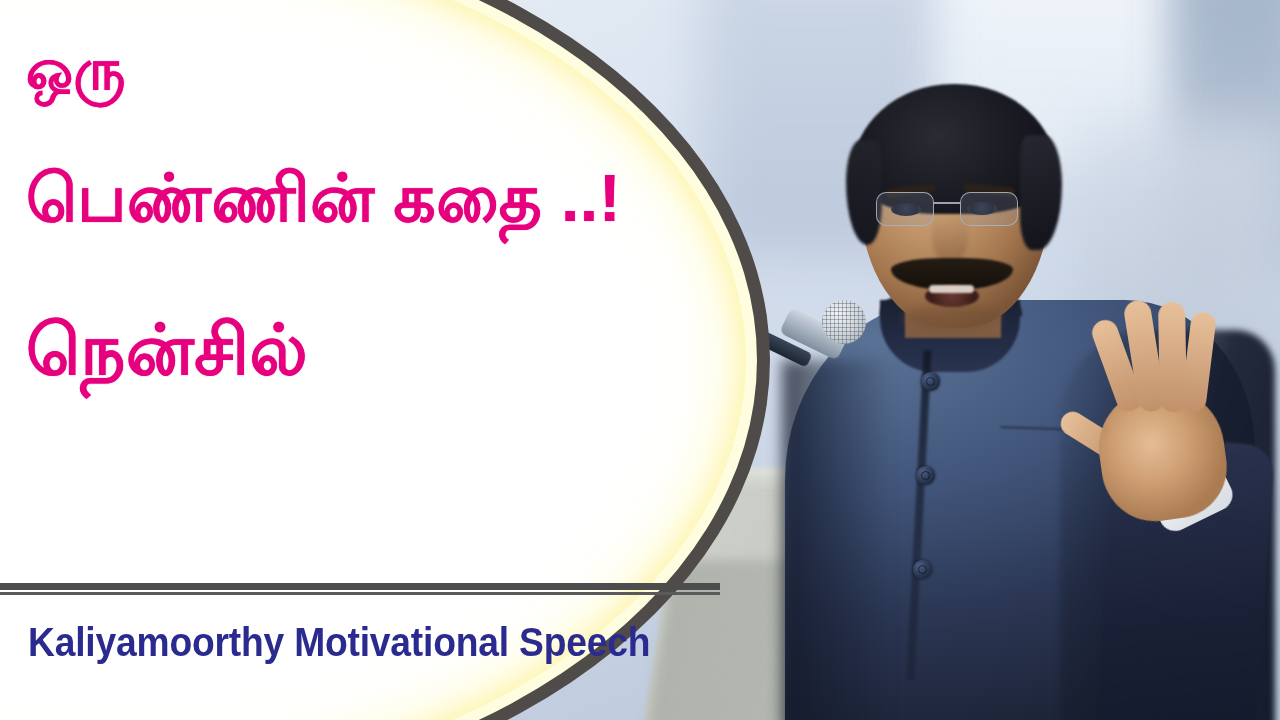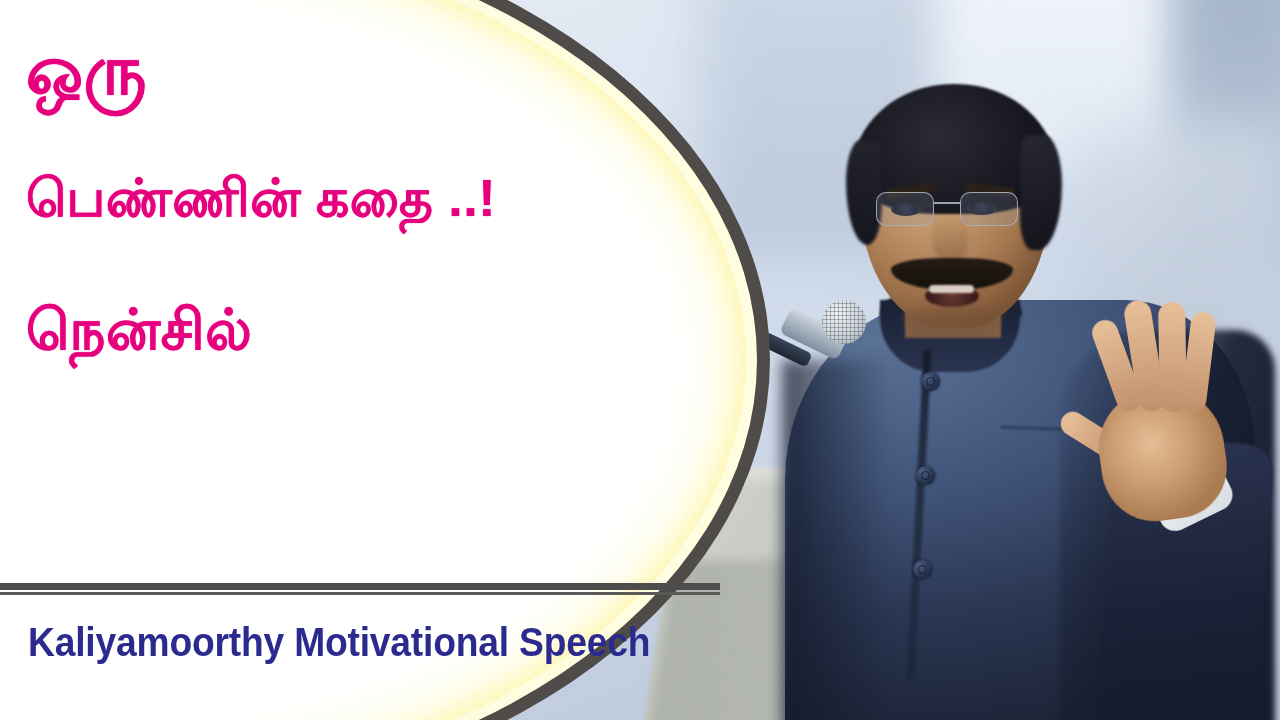--- a/index.html
+++ b/index.html
@@ -287,23 +287,23 @@
   .text-block {
     position:absolute; left:0; top:0; width:780px; height:720px;
   }
   .tamil {
     color:#e6007e;
     font-weight:700;
     letter-spacing:.5px;
     text-shadow:0 0 1px #e6007e;
     white-space:nowrap;
   }
-  .line1 { position:absolute; left:26px; top:22px;  font-size:68px; line-height:96px; }
-  .line2 { position:absolute; left:26px; top:150px; font-size:52px; line-height:96px; }
-  .line3 { position:absolute; left:26px; top:282px; font-size:56px; line-height:96px; }
+  .line1 { position:absolute; left:26px; top:22px;  font-size:56px; line-height:96px; }
+  .line2 { position:absolute; left:26px; top:150px; font-size:66px; line-height:96px; }
+  .line3 { position:absolute; left:26px; top:302px; font-size:70px; line-height:96px; }
   .line4 { position:absolute; left:26px; top:425px; font-size:78px; line-height:96px; }
 
   .divider {
     position:absolute; left:0; top:583px; width:720px; height:14px;
   }
   .divider .d1 { position:absolute; left:0; top:0;  width:100%; height:7px; background:#4d4d4d; }
   .divider .d2 { position:absolute; left:0; top:9px; width:100%; height:3px; background:#5a5a5a; }
 
   .subtitle {
     position:absolute; left:28px; top:620px;

